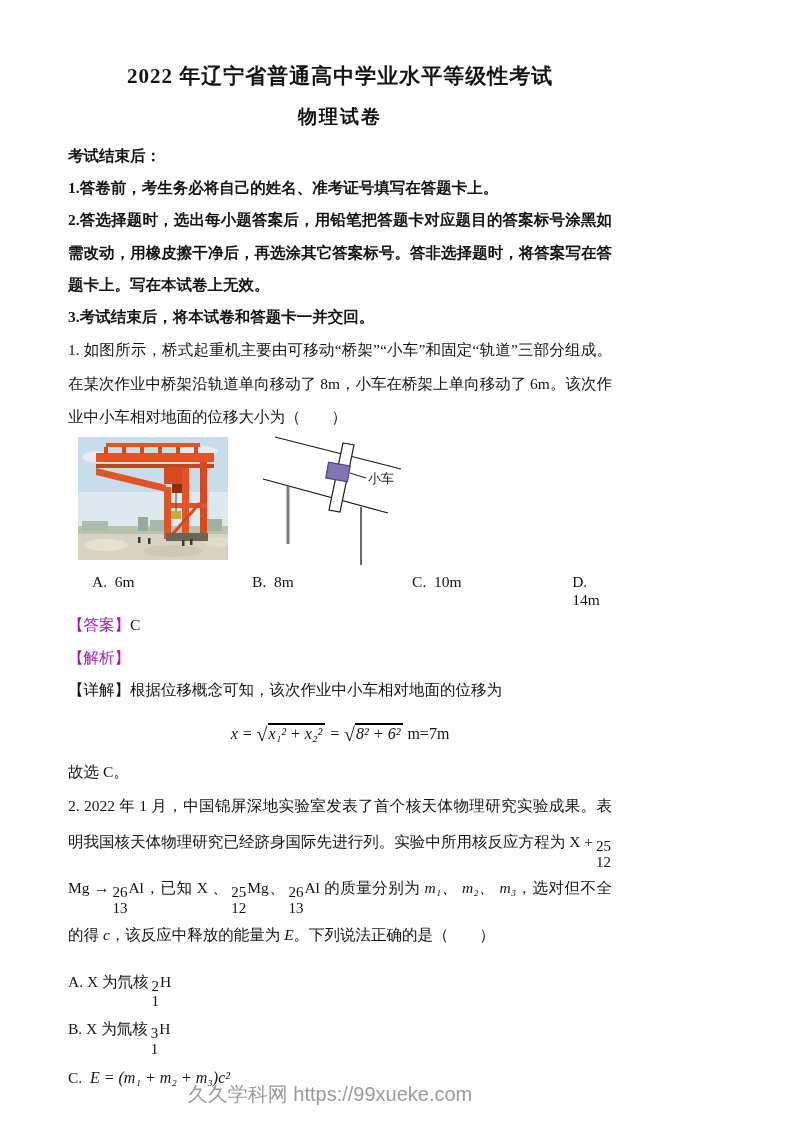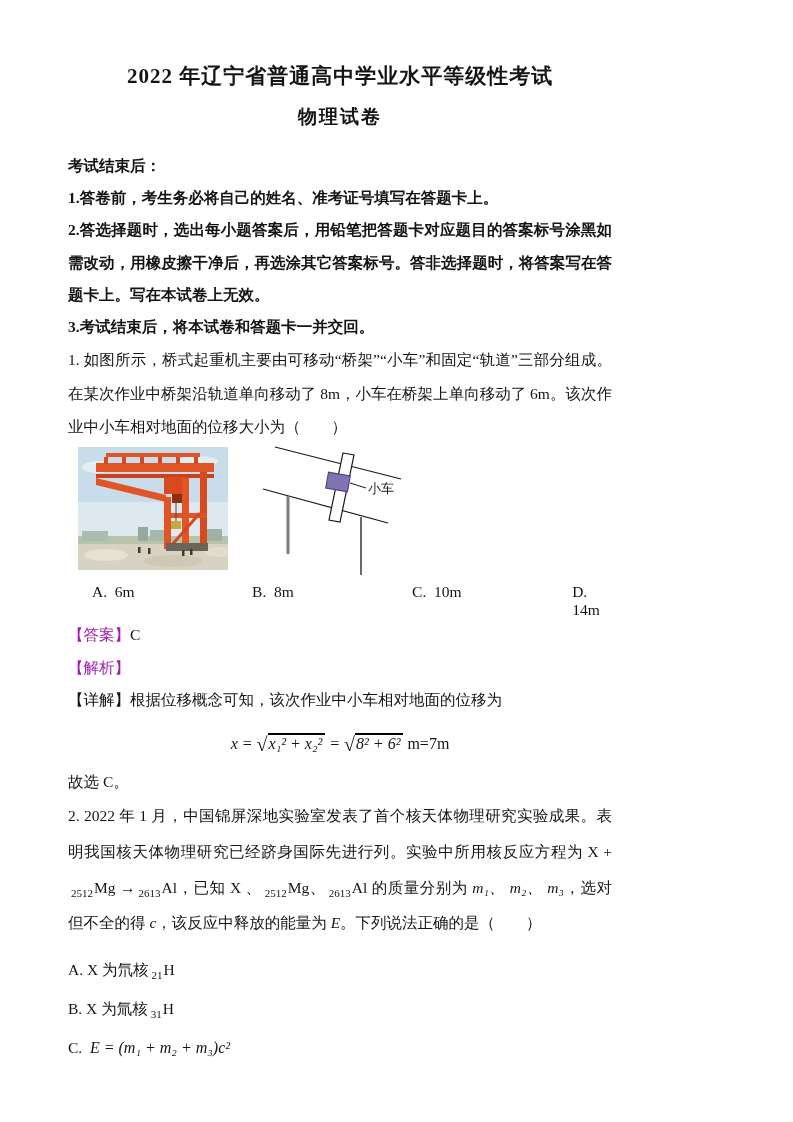--- a/index.html
+++ b/index.html
@@ -14,21 +14,21 @@
     width: 660px; height: 1122px;
     padding: 50px 48px 0 68px;
     overflow: hidden;
   }
   .title {
     text-align: center; font-weight: bold;
     font-size: 21px; margin: 12px 0 14px 0; letter-spacing: 1px;
   }
   .subtitle {
     text-align: center; font-weight: bold;
-    font-size: 19px; margin: 10px 0 20px 0; letter-spacing: 2px;
+    font-size: 19px; margin: 10px 0 10px 0; letter-spacing: 2px;
   }
   p { margin: 0; line-height: 2.08; font-size: 15.5px; text-align: justify; }
   .bold { font-weight: bold; }
   .qtext { line-height: 2.15; }
   .q2text { line-height: 2.3; }
   .figures {
     display: flex; align-items: flex-start;
     margin: 4px 0 6px 10px; height: 128px;
   }
   .photo-wrap { width: 150px; height: 123px; }
@@ -38,22 +38,22 @@
   .options4 .opt:last-child { width: auto; }
   .blue { color: #a21caf; }
   .formula {
     text-align: center; font-size: 16px; margin: 8px 0 2px 0;
     line-height: 2.0;
   }
   .mi { font-style: italic; }
   .radical { font-size: 1.25em; font-style: normal; vertical-align: -2px; }
   .overline { border-top: 2px solid #000000; padding: 0 3px 0 1px; }
   .iso {
-    display: inline-flex; flex-direction: row;
-    font-size: 11px; line-height: 1.05; text-align: center;
+    display: inline-flex; flex-direction: column;
+    font-size: 15px; line-height: 1.05; text-align: center;
     vertical-align: -4px; font-style: normal; margin: 0 1px 0 3px;
   }
   .iso span { display: block; }
   .grid2 { display: flex; flex-wrap: wrap; margin-top: 10px; }
   .grid2 .cell { width: 345px; line-height: 2.5; font-size: 15.5px; }
   .mathopt { font-style: italic; font-size: 16px; }
   .footer {
     position: absolute; bottom: 14px; left: 0; width: 100%;
     text-align: center; color: #9b9b9b; font-size: 20px;
     font-family: "Liberation Sans", "DejaVu Sans", sans-serif;
@@ -182,13 +182,14 @@
           <span>1</span>
         </span><span>H</span></span>
     <span class="cell"><span>B. X 为氚核</span><span class="iso">
           <span>3</span>
           <span>1</span>
         </span><span>H</span></span>
     <span class="cell"><span>C.</span>&nbsp;&nbsp;<span class="mathopt">E = (m₁ + m₂ + m₃)c²</span></span>
     <span class="cell">&nbsp;&nbsp;</span>
   </div>
 
+  <div class="footer">久久学科网 https://99xueke.com</div>
 </div>
 
 </body></html>

